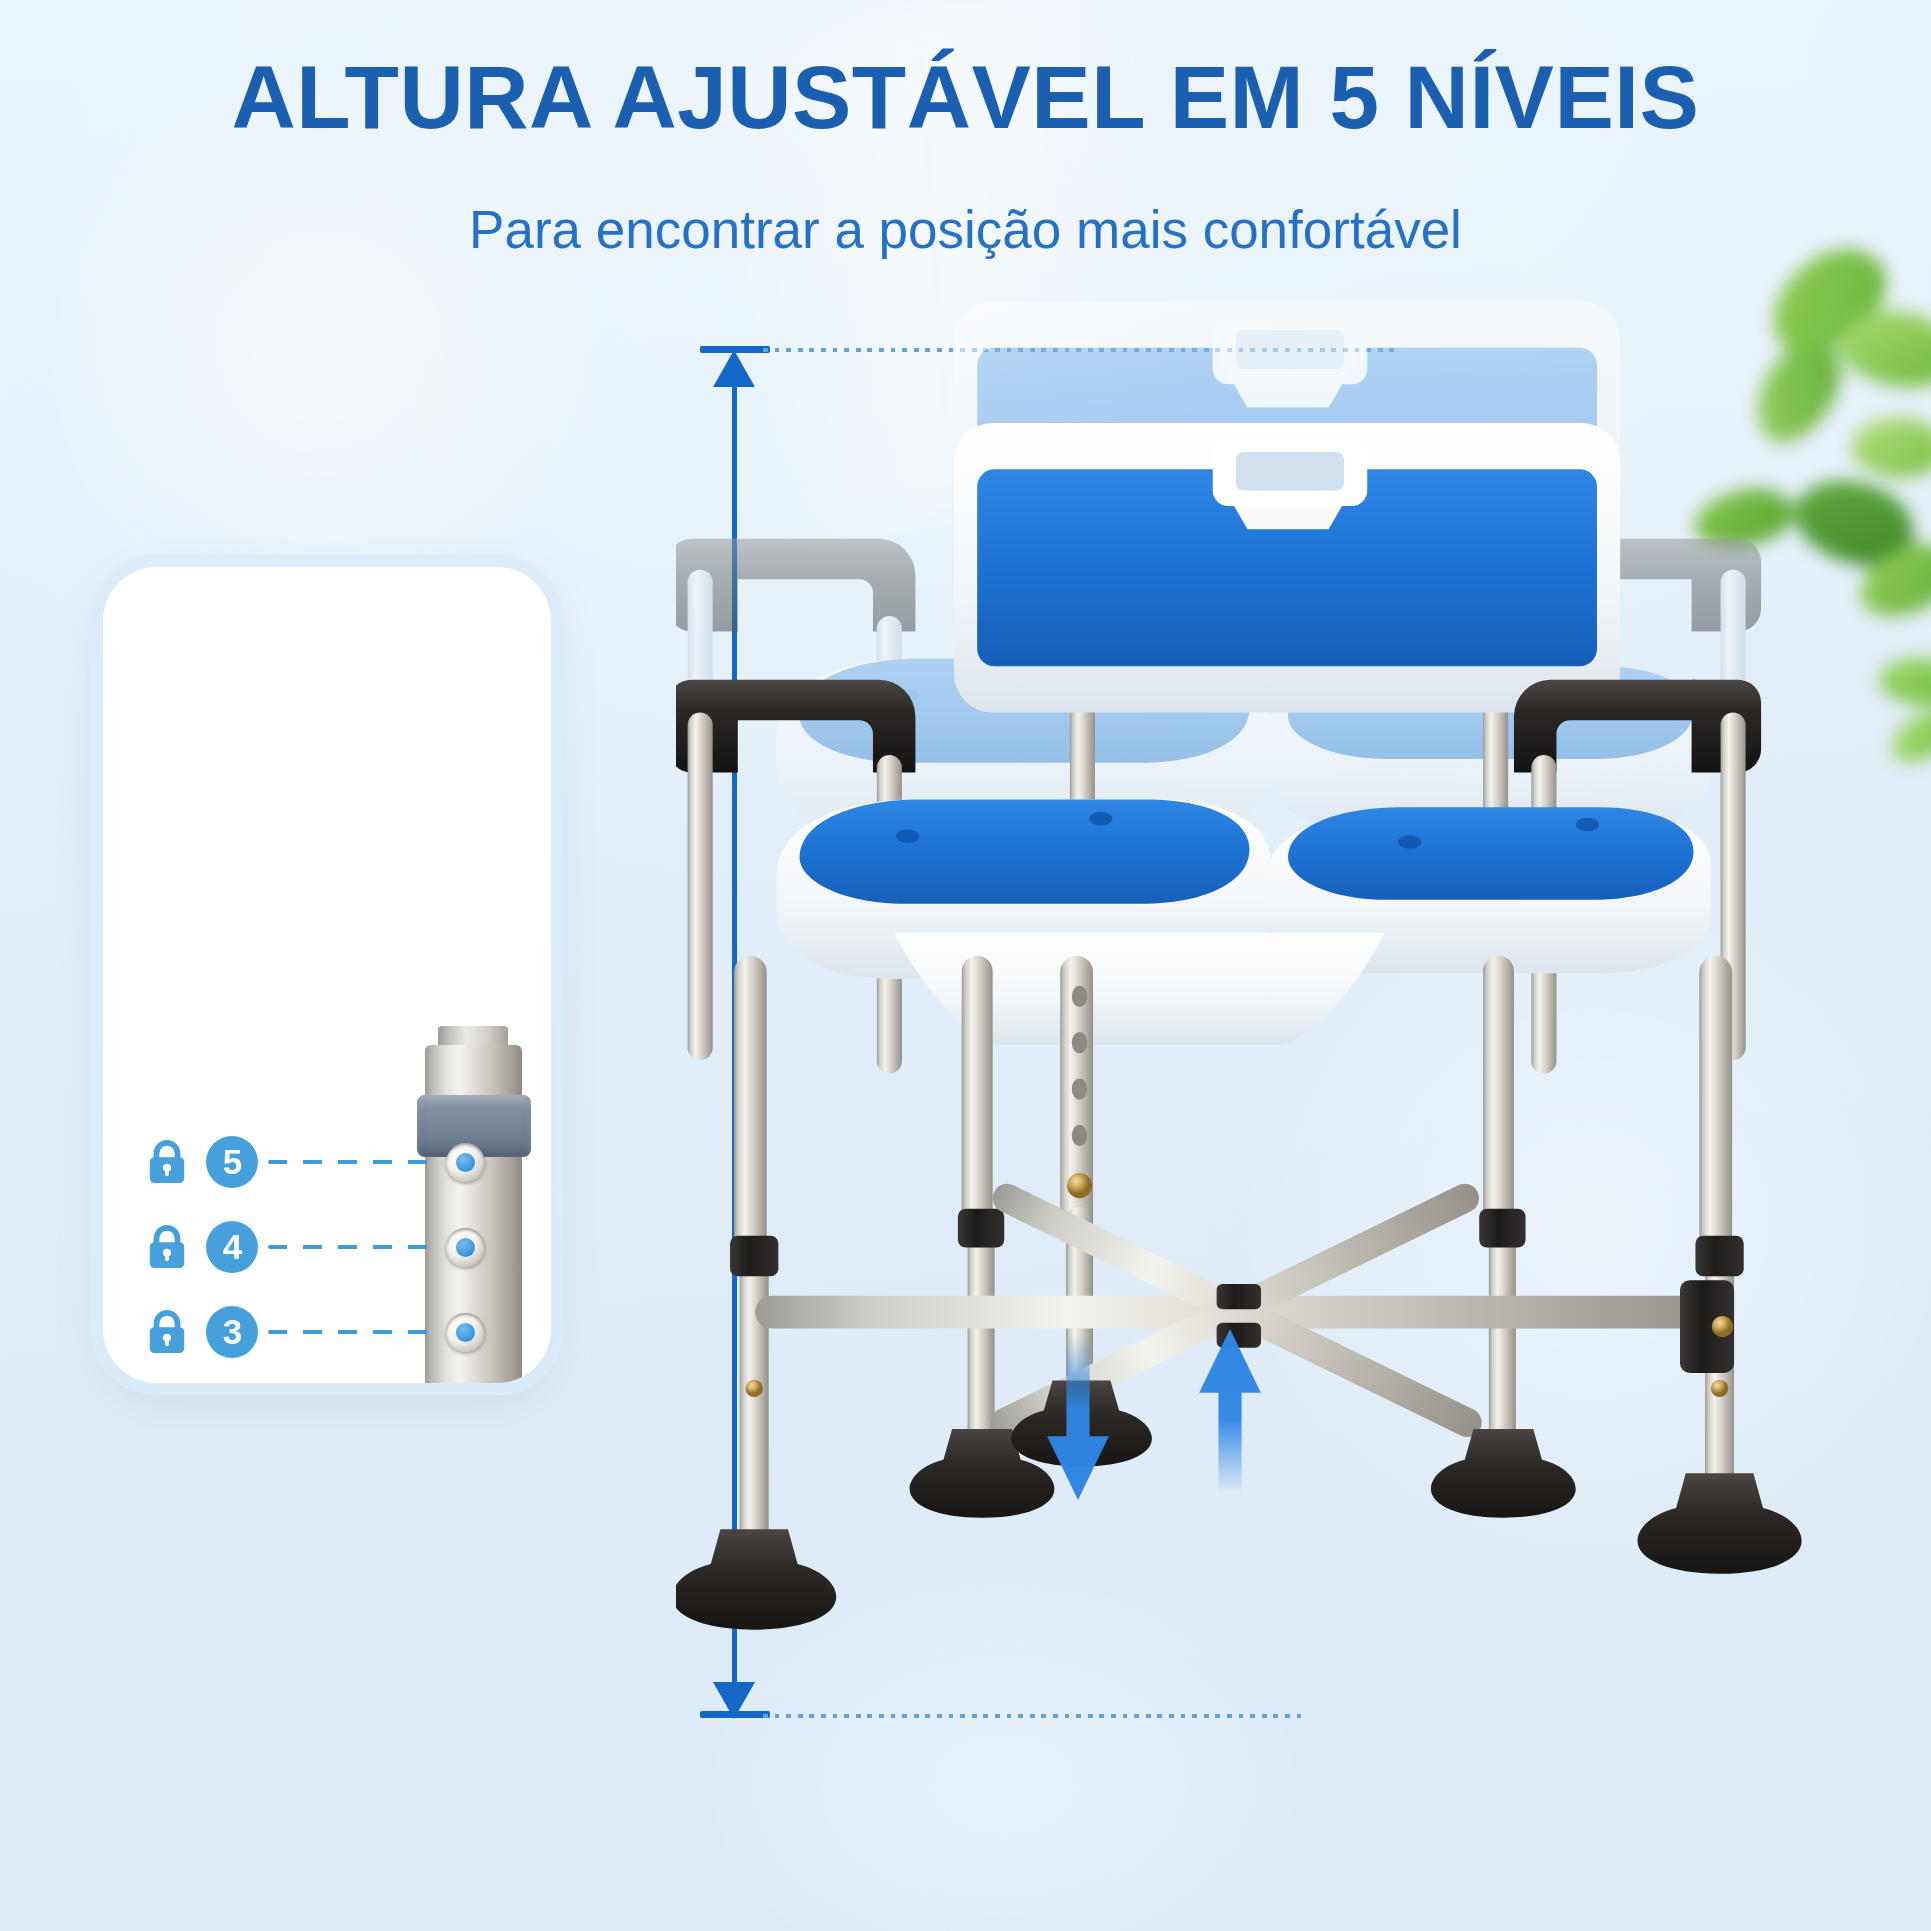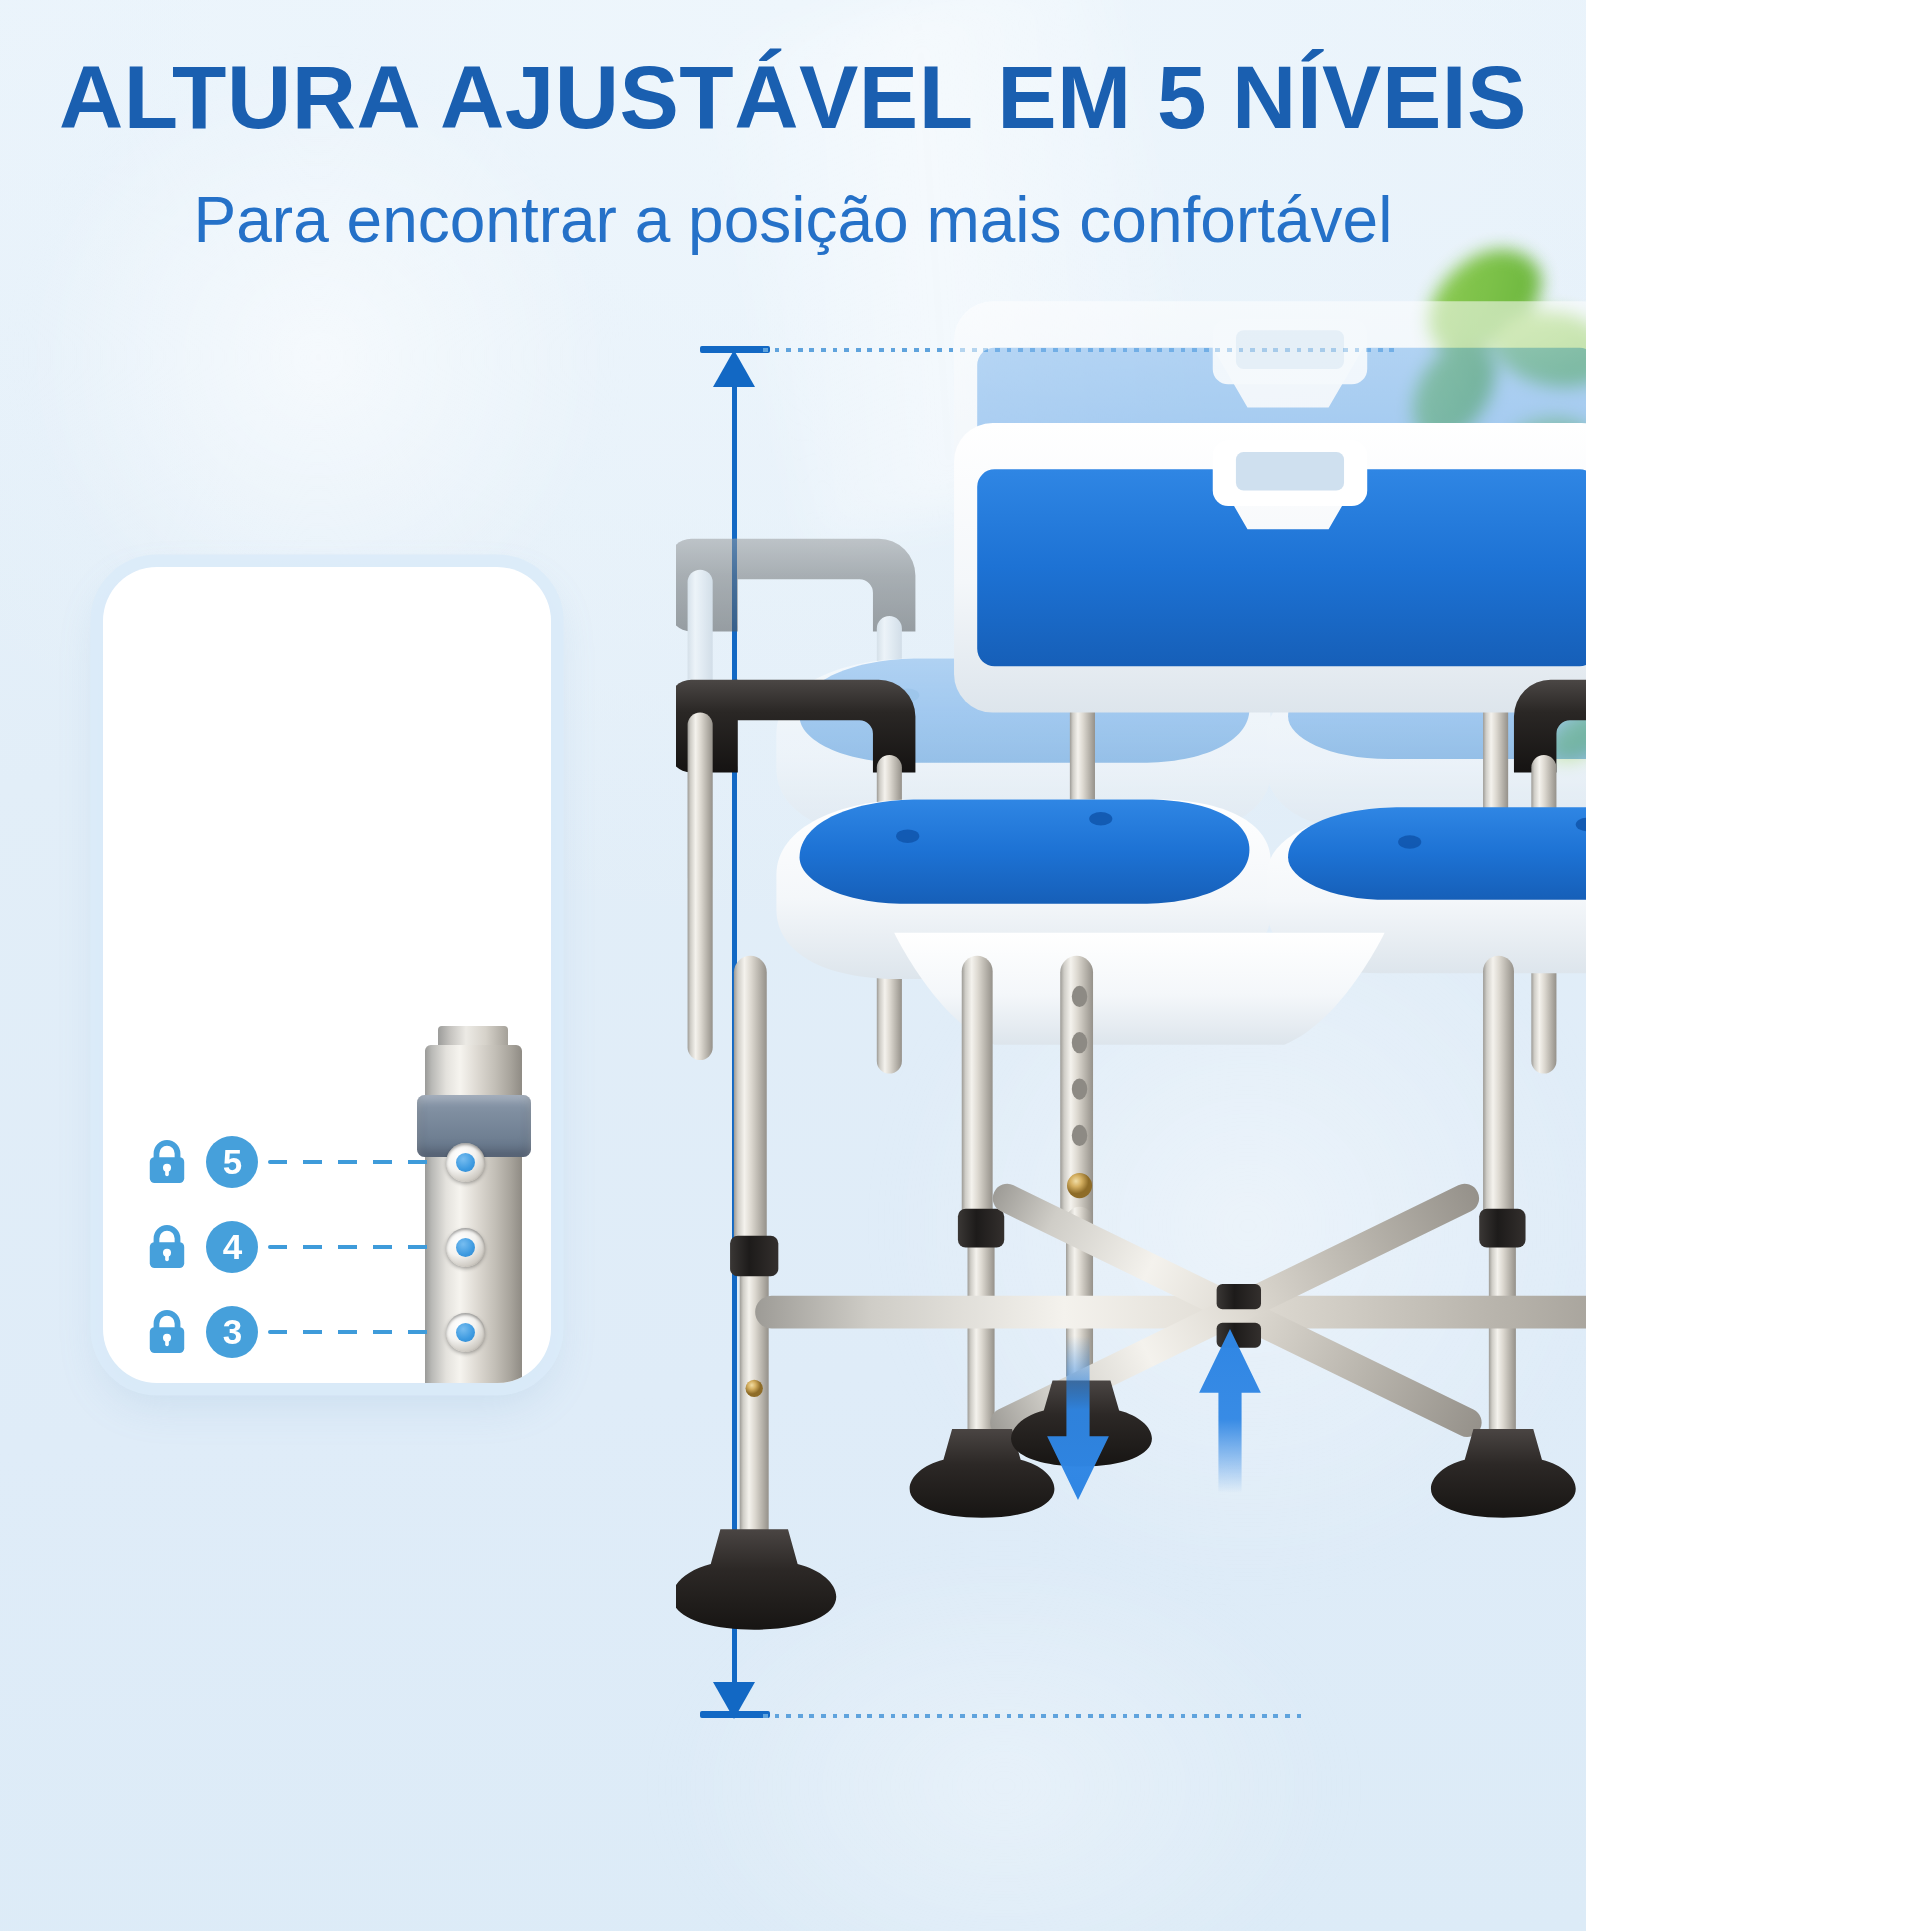--- a/index.html
+++ b/index.html
@@ -7,21 +7,21 @@
 
   html,body{
     width:1931px; height:1931px;
     font-family:"Liberation Sans","DejaVu Sans",sans-serif;
     overflow:hidden;
   }
 
   
   #canvas{
     position:relative;
-    width:1586px; height:1931px;
+    width:1931px; height:1931px;
     background:
       radial-gradient(120% 80% at 50% 0%, #eef6fc 0%, rgba(238,246,252,0) 60%),
       linear-gradient(175deg, #e9f3fb 0%, #e2eef8 38%, #dfecf8 70%, #dcebf7 100%);
     overflow:hidden;
   }
   
   .bg-streak{ position:absolute; pointer-events:none; }
   .streak-a{ left:-116px; top:-77px; width:869px; height:869px;
     background:radial-gradient(closest-side, rgba(255,255,255,.55), rgba(255,255,255,0) 70%);
     filter:blur(9.7px); }
@@ -42,23 +42,23 @@
   
   .headline{
     position:absolute; left:0; right:0; top:50px;
     text-align:center;
     font-size:89px; line-height:1.06; font-weight:700;
     letter-spacing:0.5px;
     color:#1a5fb0;
     white-space:nowrap;
   }
   .subhead{
-    position:absolute; left:0; right:0; top:182px;
+    position:absolute; left:0; right:0; top:198px;
     text-align:center;
-    font-size:64px; line-height:1.2; font-weight:400;
+    font-size:53px; line-height:1.2; font-weight:400;
     color:#2571c8;
     white-space:nowrap;
   }
 
   
   .inset-card{
     position:absolute; left:103px; top:567px;
     width:448px; height:816px;
     background:#ffffff;
     border-radius:54px;

